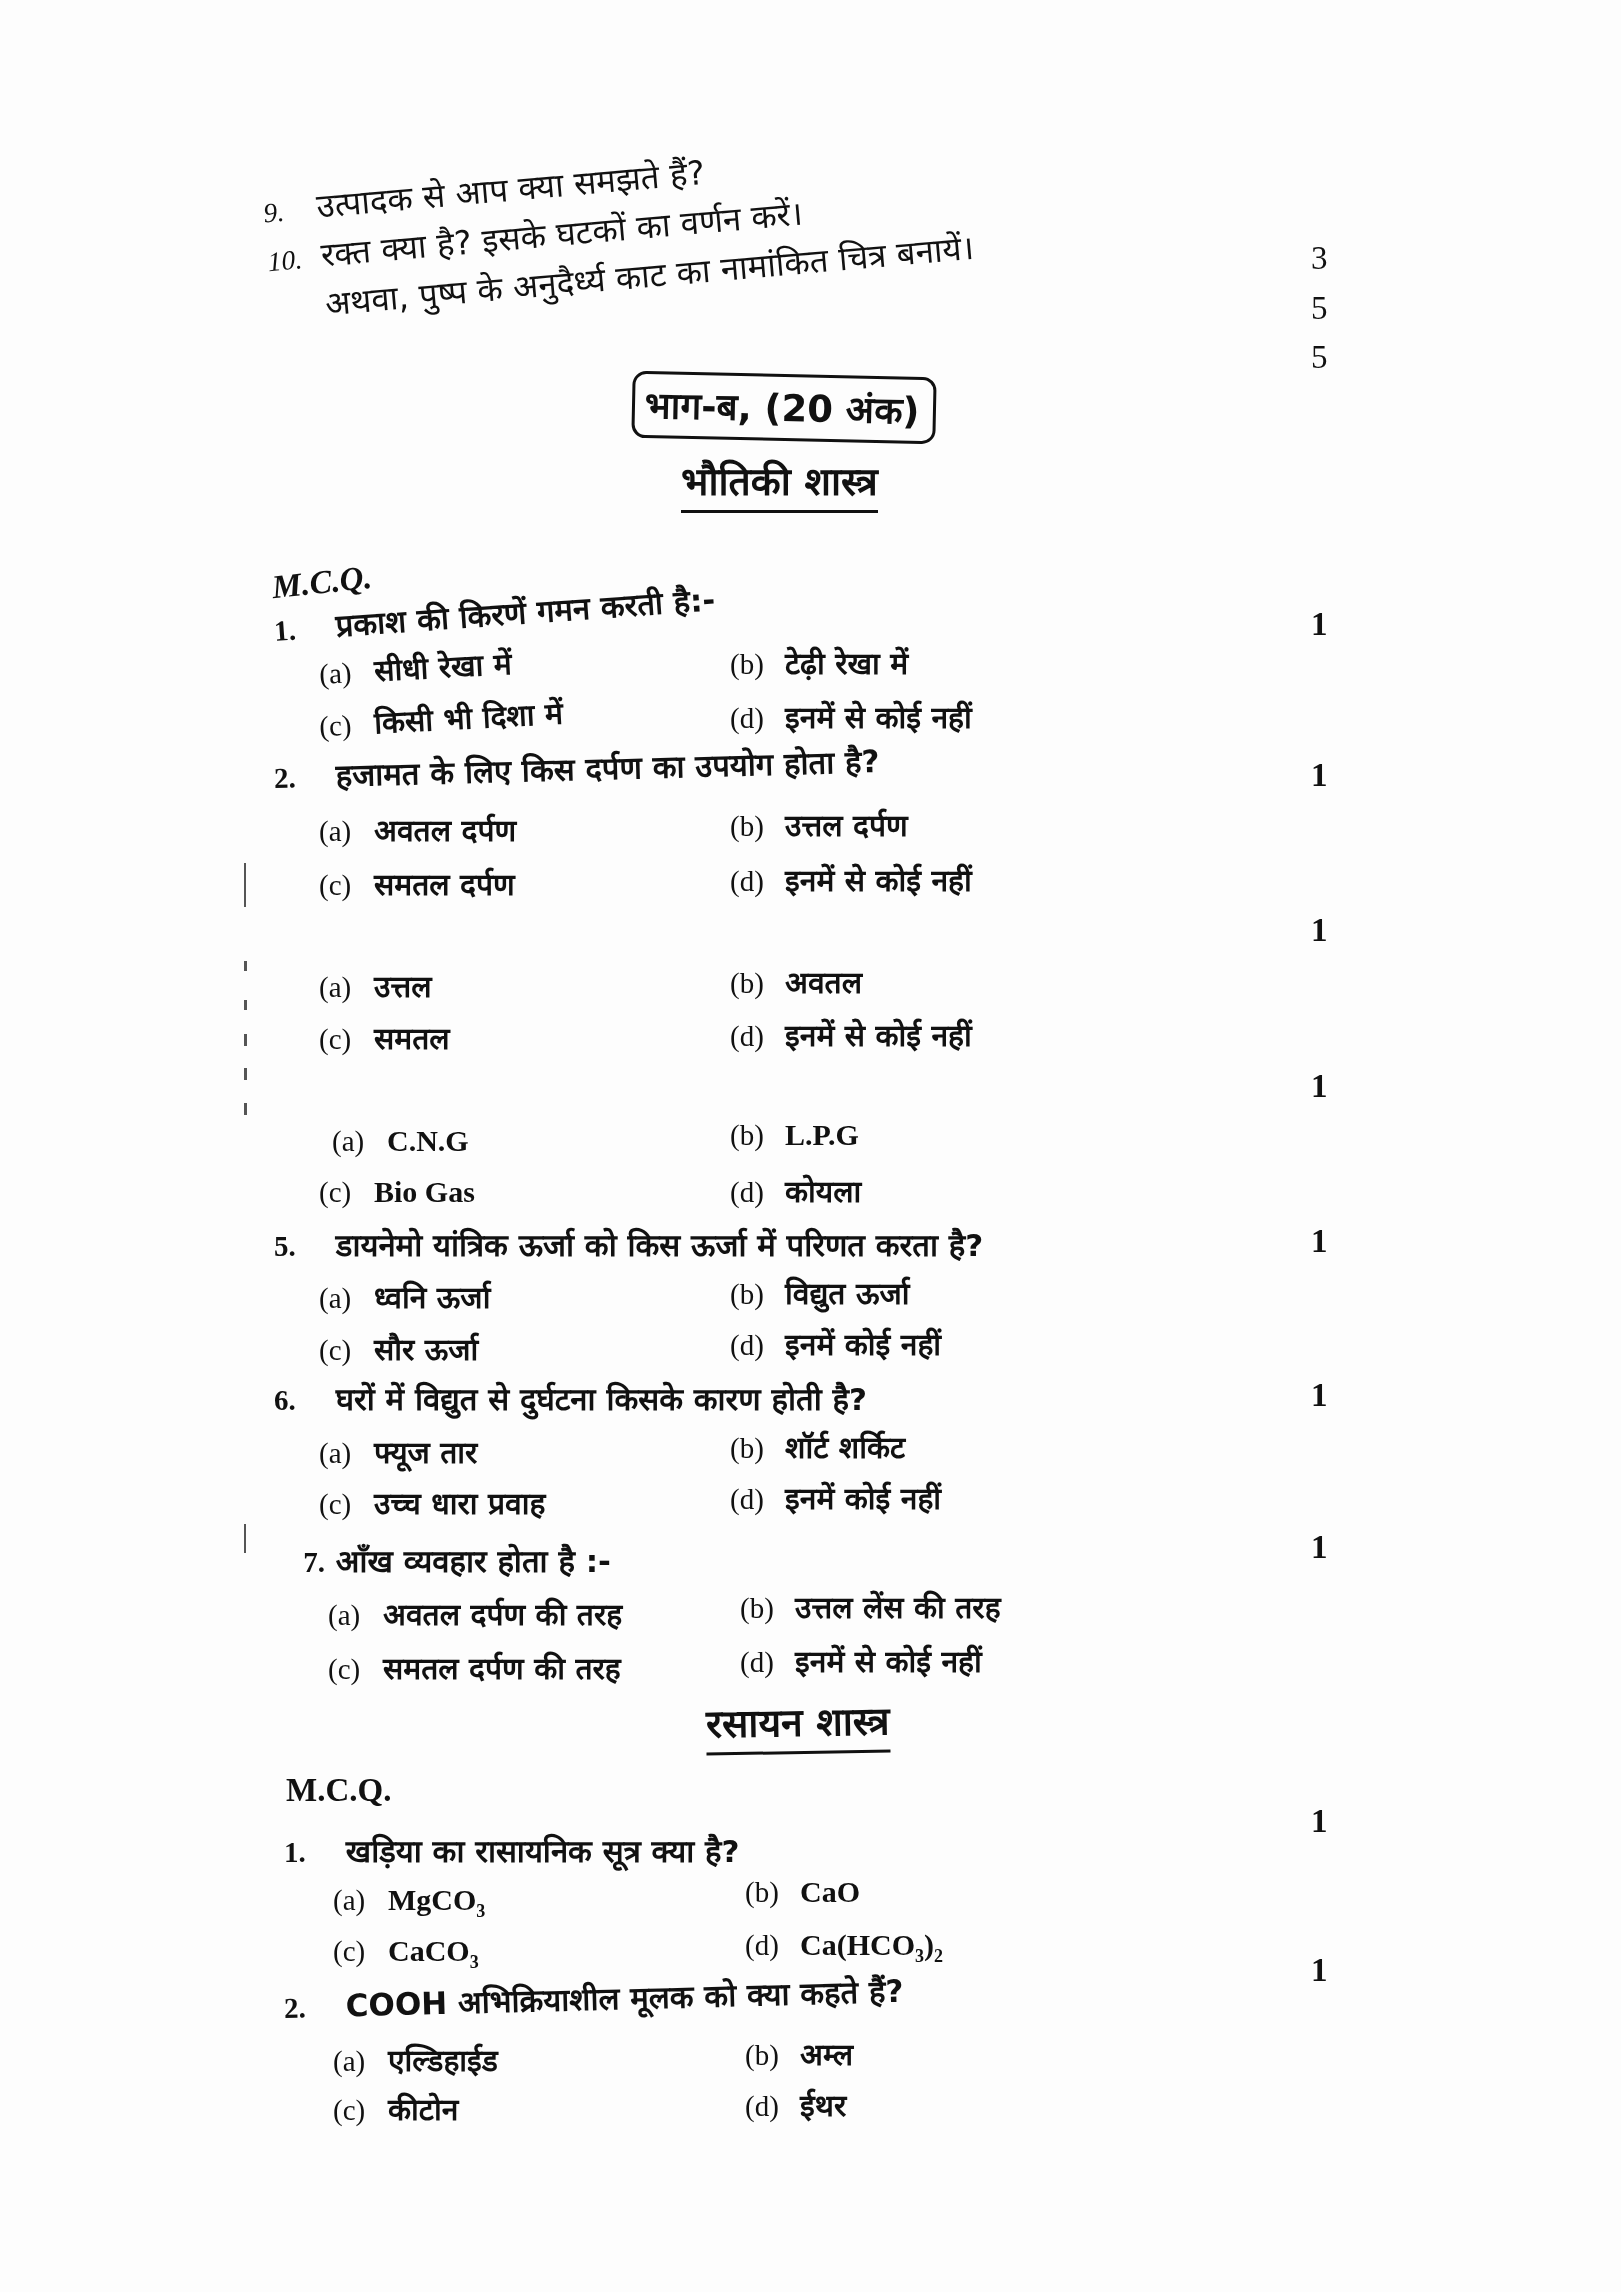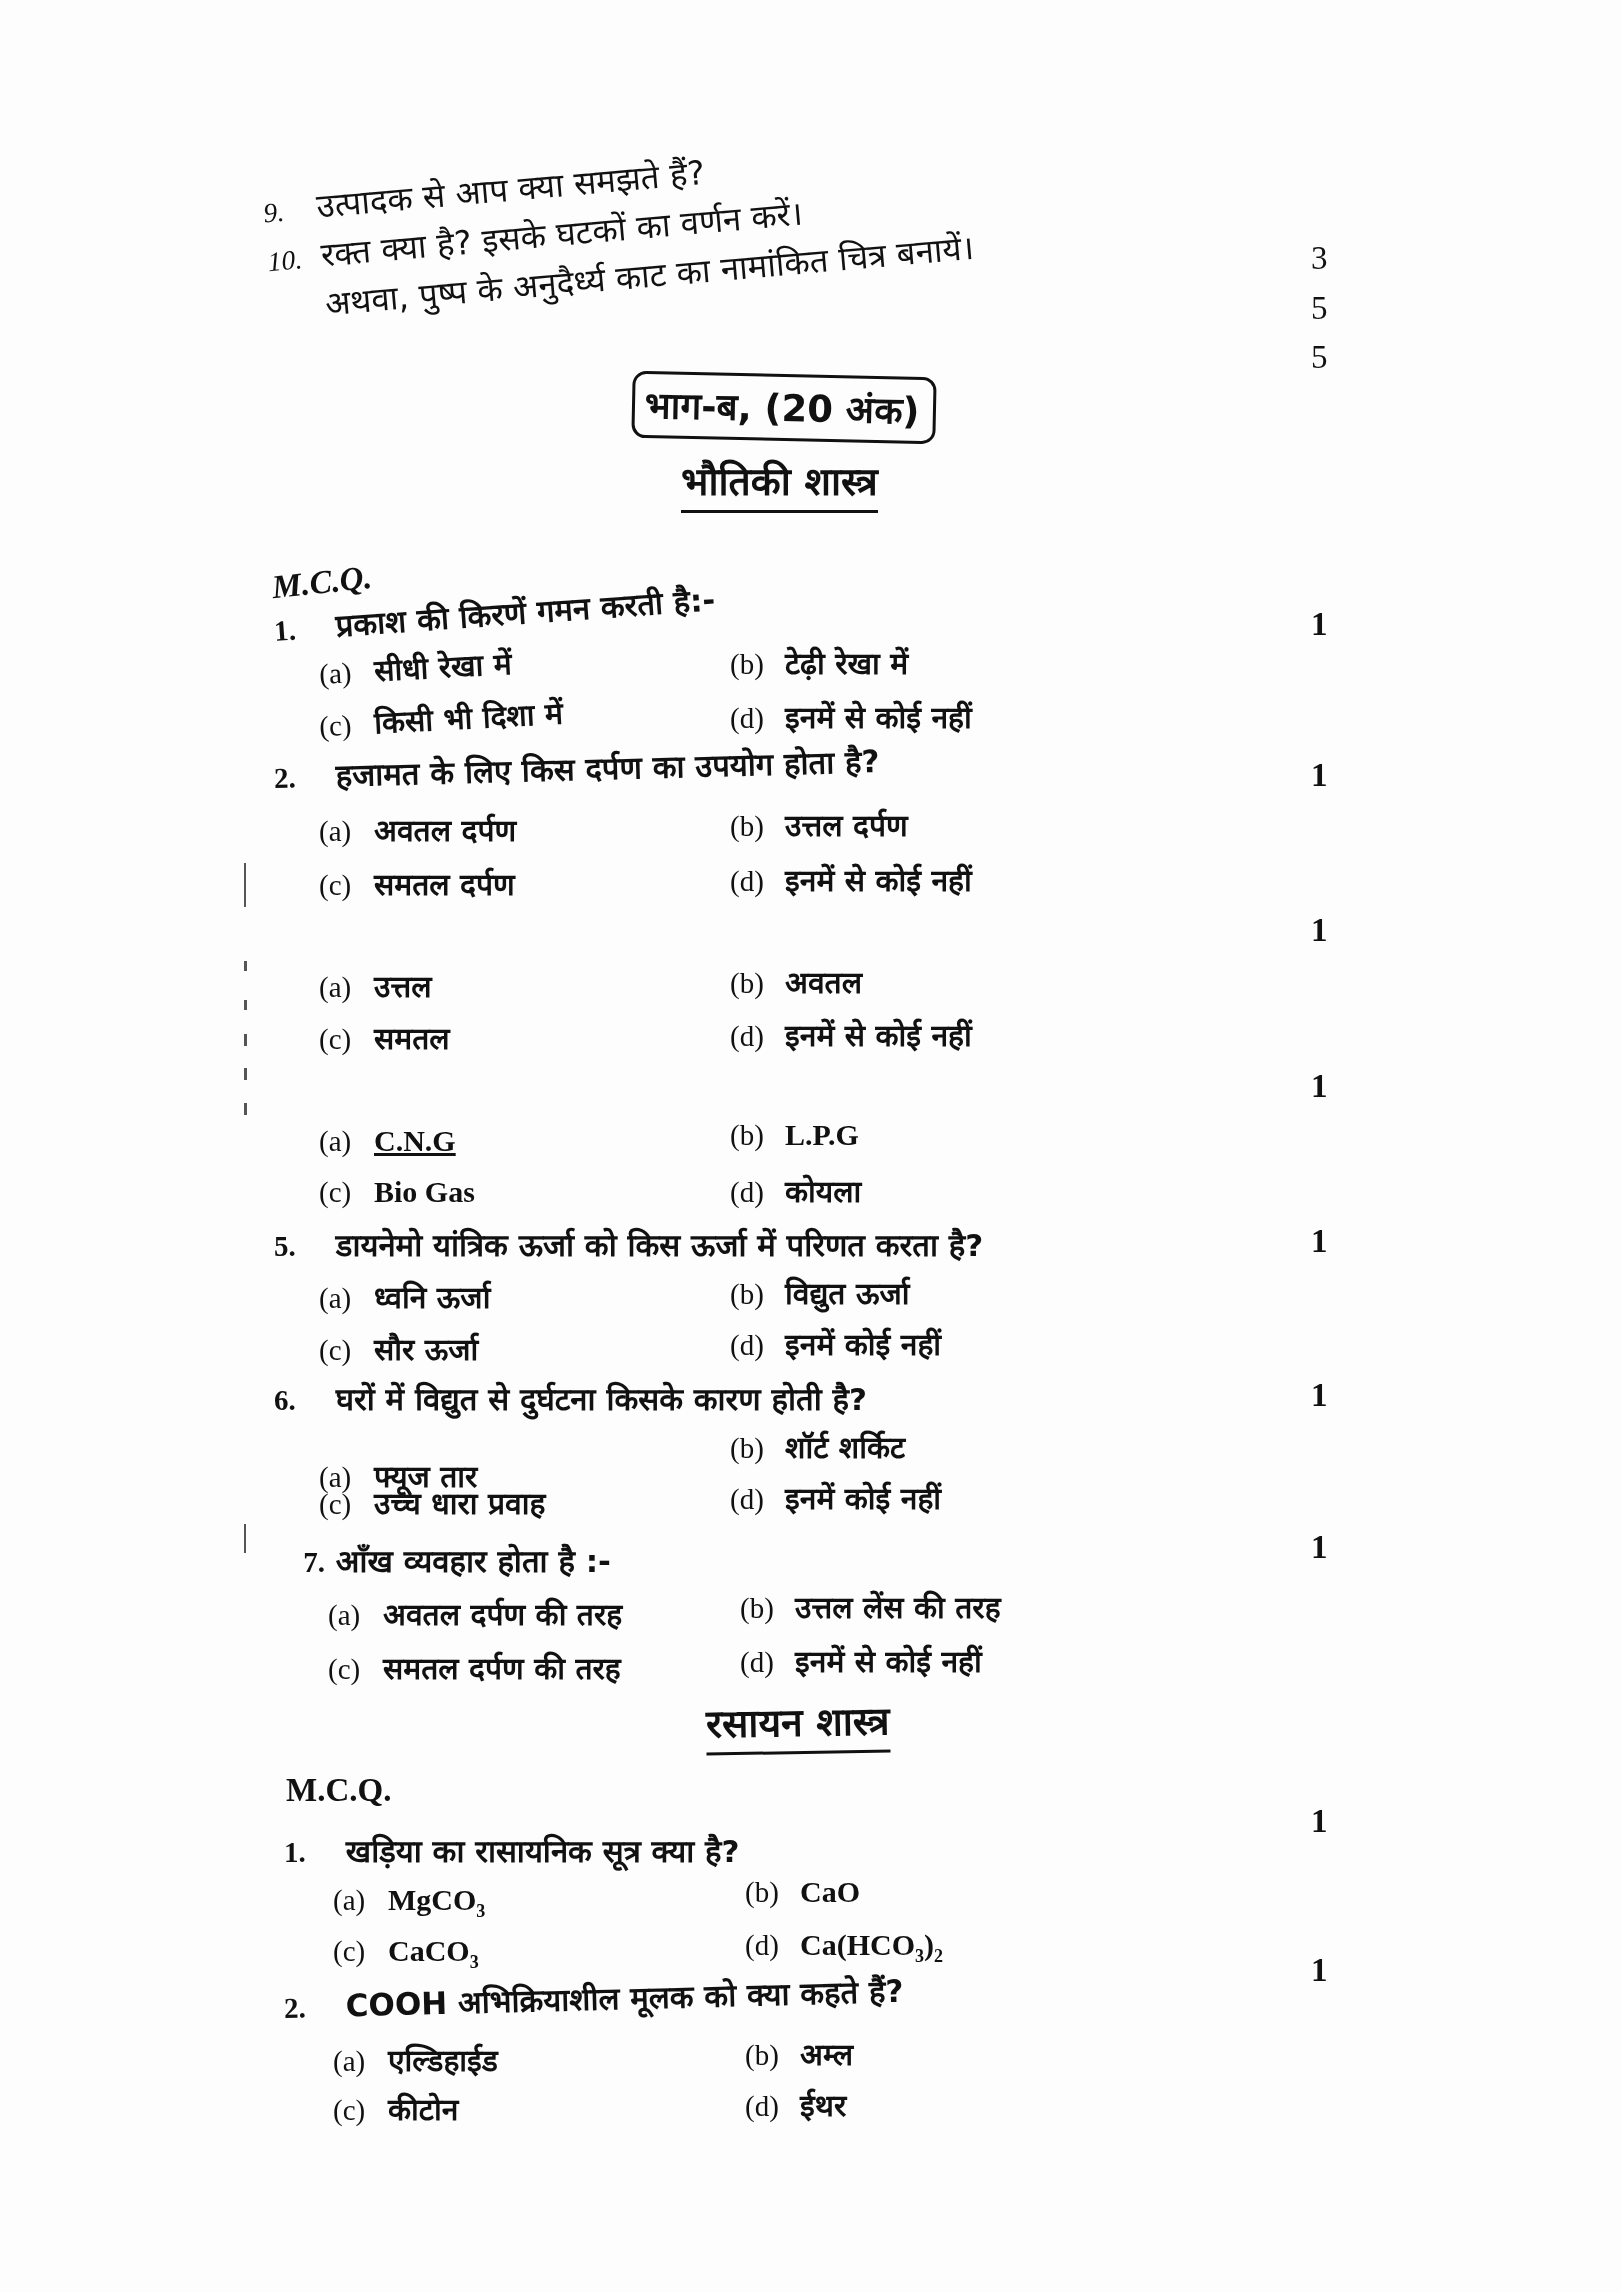--- a/index.html
+++ b/index.html
@@ -202,21 +202,21 @@
     <span class="lbl">(b)</span><span>अवतल</span>
   </div>
   <div class="opt" style="left:319px; top:1017px;">
     <span class="lbl">(c)</span><span>समतल</span>
   </div>
   <div class="opt" style="left:730px; top:1014px;">
     <span class="lbl">(d)</span><span>इनमें से कोई नहीं</span>
   </div>
 
   <div class="marks" style="top:1068px;">1</div>
-  <div class="opt" style="left:319px; top:1123px;text-decoration:underline;">
+  <div class="opt" style="left:332px; top:1123px;">
     <span class="lbl">(a)</span><span class="latin">C.N.G</span>
   </div>
   <div class="opt" style="left:730px; top:1117px;">
     <span class="lbl">(b)</span><span class="latin">L.P.G</span>
   </div>
   <div class="opt" style="left:319px; top:1174px;">
     <span class="lbl">(c)</span><span class="latin">Bio Gas</span>
   </div>
   <div class="opt" style="left:730px; top:1170px;">
     <span class="lbl">(d)</span><span>कोयला</span>
@@ -238,21 +238,21 @@
   </div>
   <div class="opt" style="left:730px; top:1323px;">
     <span class="lbl">(d)</span><span>इनमें कोई नहीं</span>
   </div>
 
   <div class="question" style="top:1377px;">
     <span class="num">6.</span>
     <span>घरों में विद्युत से दुर्घटना किसके कारण होती है?</span>
   </div>
   <div class="marks" style="top:1377px;">1</div>
-  <div class="opt" style="left:319px; top:1431px;margin-top:24px;">
+  <div class="opt" style="left:319px; top:1431px;">
     <span class="lbl">(a)</span><span>फ्यूज तार</span>
   </div>
   <div class="opt" style="left:730px; top:1426px;">
     <span class="lbl">(b)</span><span>शॉर्ट शर्किट</span>
   </div>
   <div class="opt" style="left:319px; top:1482px;">
     <span class="lbl">(c)</span><span>उच्च धारा प्रवाह</span>
   </div>
   <div class="opt" style="left:730px; top:1477px;">
     <span class="lbl">(d)</span><span>इनमें कोई नहीं</span>

